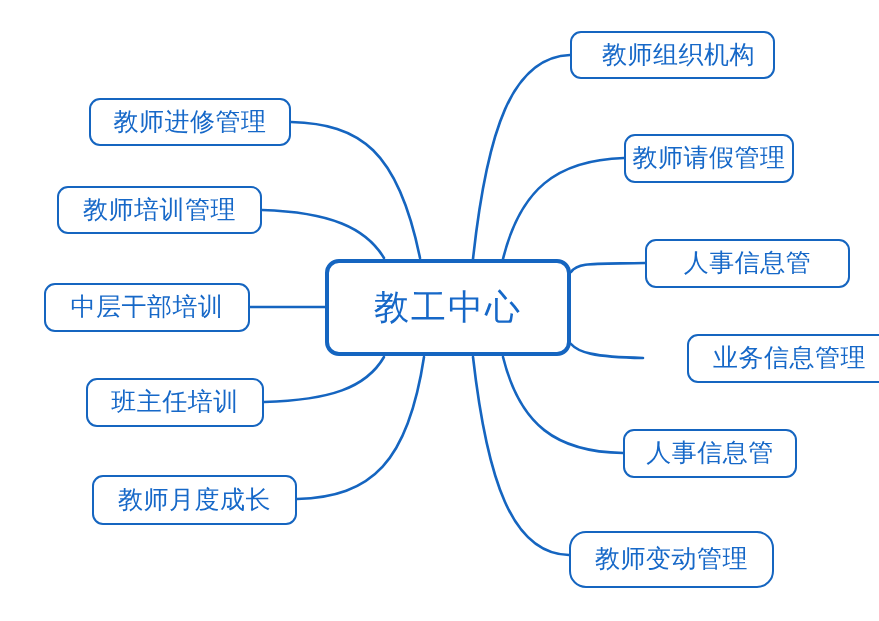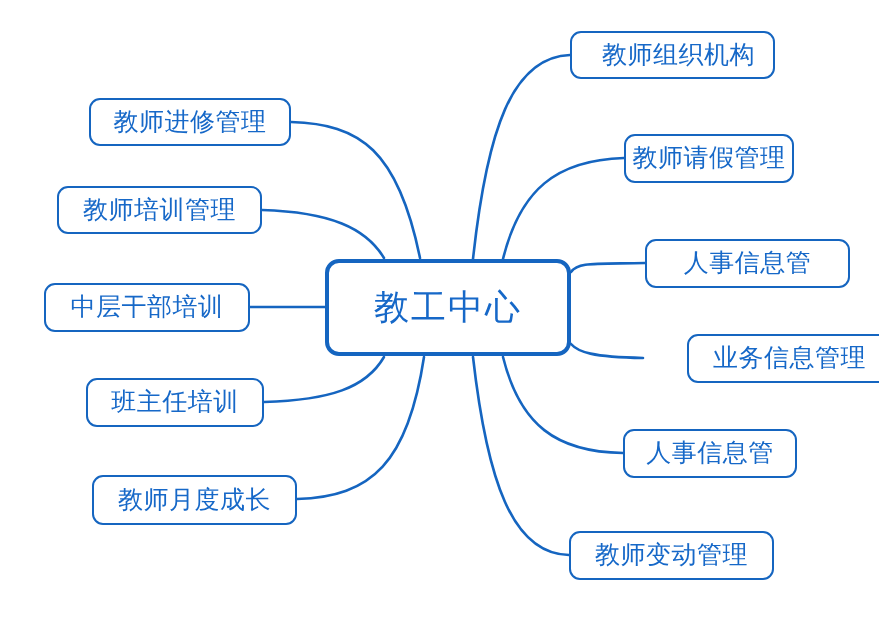--- a/index.html
+++ b/index.html
@@ -101,17 +101,17 @@
       </div>
       <div class="node" style="left: 645px; top: 239px; width: 205px; height: 49px;">
         <span class="node-label">人事信息管</span>
       </div>
       <div class="node" style="left: 643px; top: 334px; width: 205px; height: 49px; margin-left: 44px;">
         <span class="node-label">业务信息管理</span>
       </div>
       <div class="node" style="left: 623px; top: 429px; width: 174px; height: 49px;">
         <span class="node-label">人事信息管</span>
       </div>
-      <div class="node" style="left: 569px; top: 531px; width: 205px; height: 49px;">
+      <div class="node" style="left: 569px; top: 531px; width: 205px; height: 57px; border-radius: 17px;">
         <span class="node-label">教师变动管理</span>
       </div>
     </div>
 </div>
 
 </body></html>

